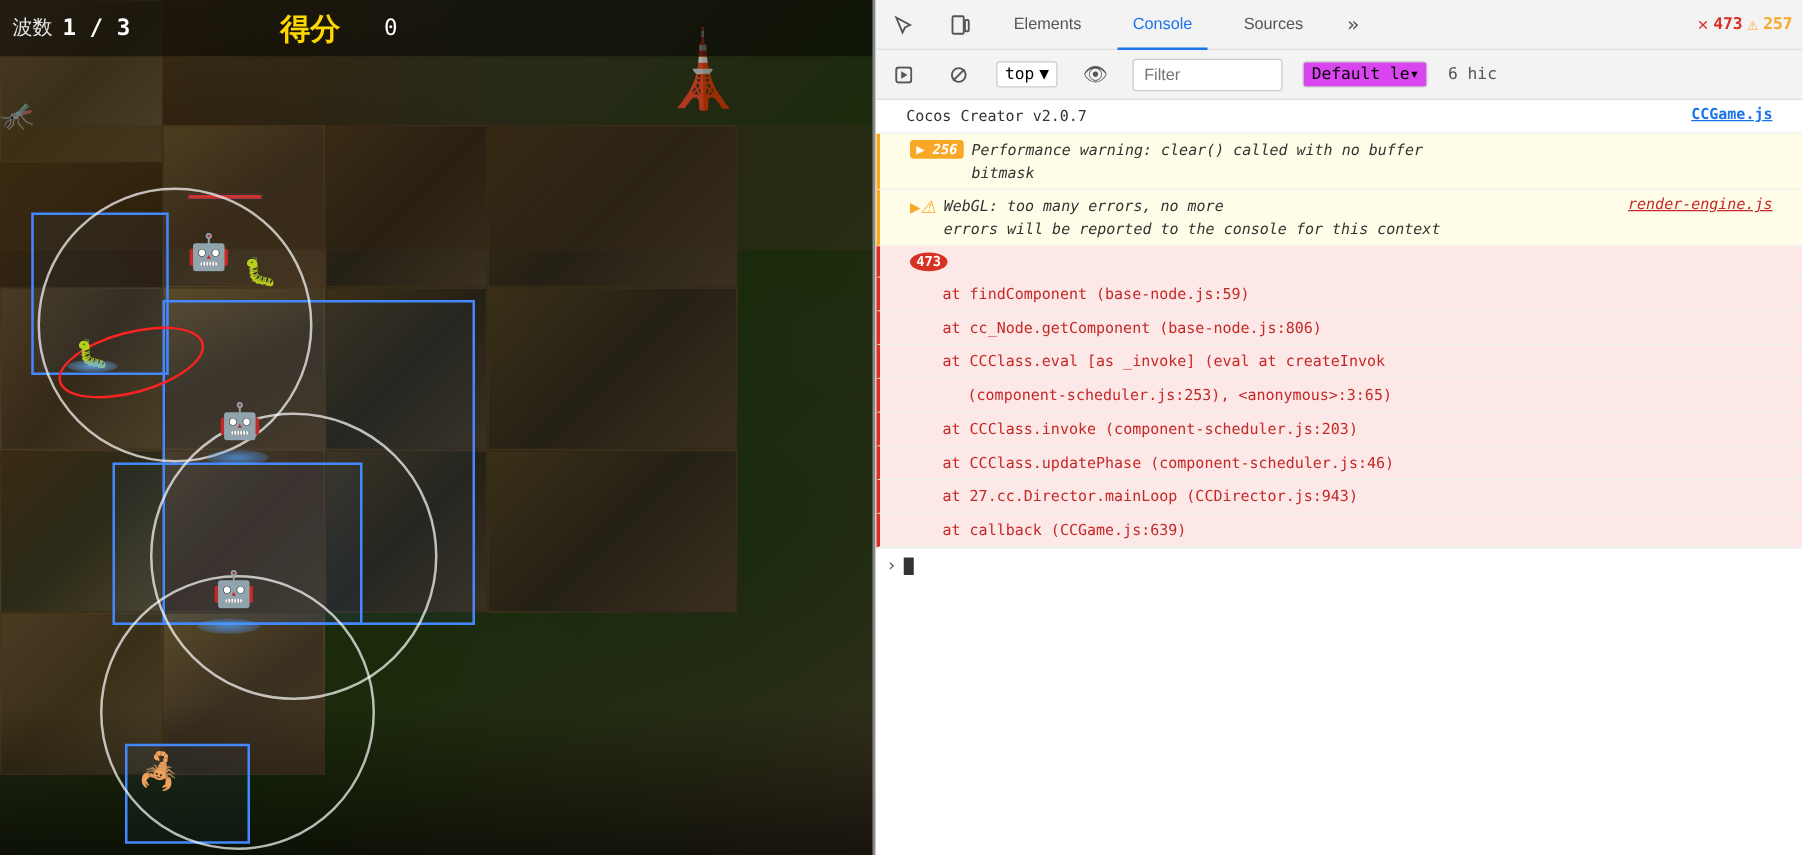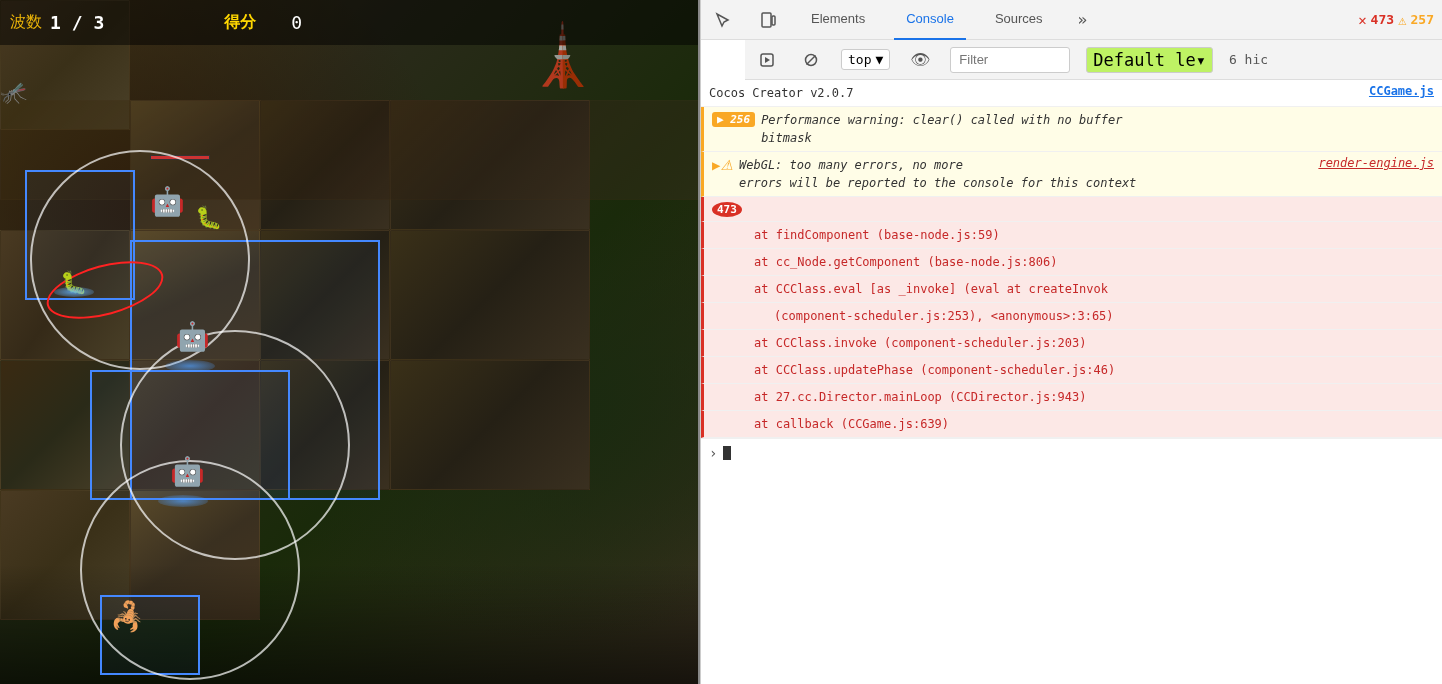--- a/index.html
+++ b/index.html
@@ -41,34 +41,34 @@
       position: absolute;
       top: 0; left: 0; right: 0;
       height: 45px;
       display: flex;
       align-items: center;
       padding: 5px 10px;
       background: rgba(0,0,0,0.5);
     }
 
     .wave-label {
-      color: #eab308;
+      color: #e5e5e5;
       font-size: 16px;
       margin-right: 8px;
     }
 
     .wave-count {
       color: white;
       font-size: 18px;
       font-weight: bold;
     }
 
     .score-label {
       color: #ffd700;
-      font-size: 16px;
+      font-size: 24px;
       font-weight: bold;
       margin: 0 15px;
     }
 
     .score-value {
       color: white;
       font-size: 18px;
     }
 
     
@@ -207,21 +207,20 @@
 
     
     .devtools-toolbar2 {
       height: 40px;
       background: #f3f3f3;
       border-bottom: 1px solid #ddd;
       display: flex;
       align-items: center;
       padding: 0 8px;
       gap: 16px;
-      margin-left: 44px;
     }
 
     .context-select {
       display: flex;
       align-items: center;
       background: white;
       border: 1px solid #ccc;
       border-radius: 3px;
       padding: 2px 6px;
       font-size: 13px;
@@ -244,43 +243,43 @@
       border: 1px solid #ccc;
       border-radius: 3px;
       padding: 2px 8px;
       font-size: 13px;
       height: 26px;
       width: 120px;
     }
 
     .default-levels {
       border: 1px solid #ccc;
-      background: #bef264;
+      background: #d946ef;
       border-radius: 3px;
       padding: 2px 6px;
-      font-size: 17px;
+      font-size: 13px;
       cursor: pointer;
     }
 
     .hid-count {
       font-size: 13px;
       color: #555;
     }
 
     
     .console-output {
       flex: 1;
       overflow-y: auto;
       background: white;
       font-size: 12px;
       font-family: 'Consolas', 'Monaco', monospace;
     }
 
     .console-row {
-      padding: 4px 8px;
+      padding: 4px 24px;
       border-bottom: 1px solid #f0f0f0;
       display: flex;
       align-items: flex-start;
       gap: 6px;
     }
 
     .console-row.warn-row {
       background: #fffde7;
       border-left: 3px solid #f9a825;
       font-style: italic;

